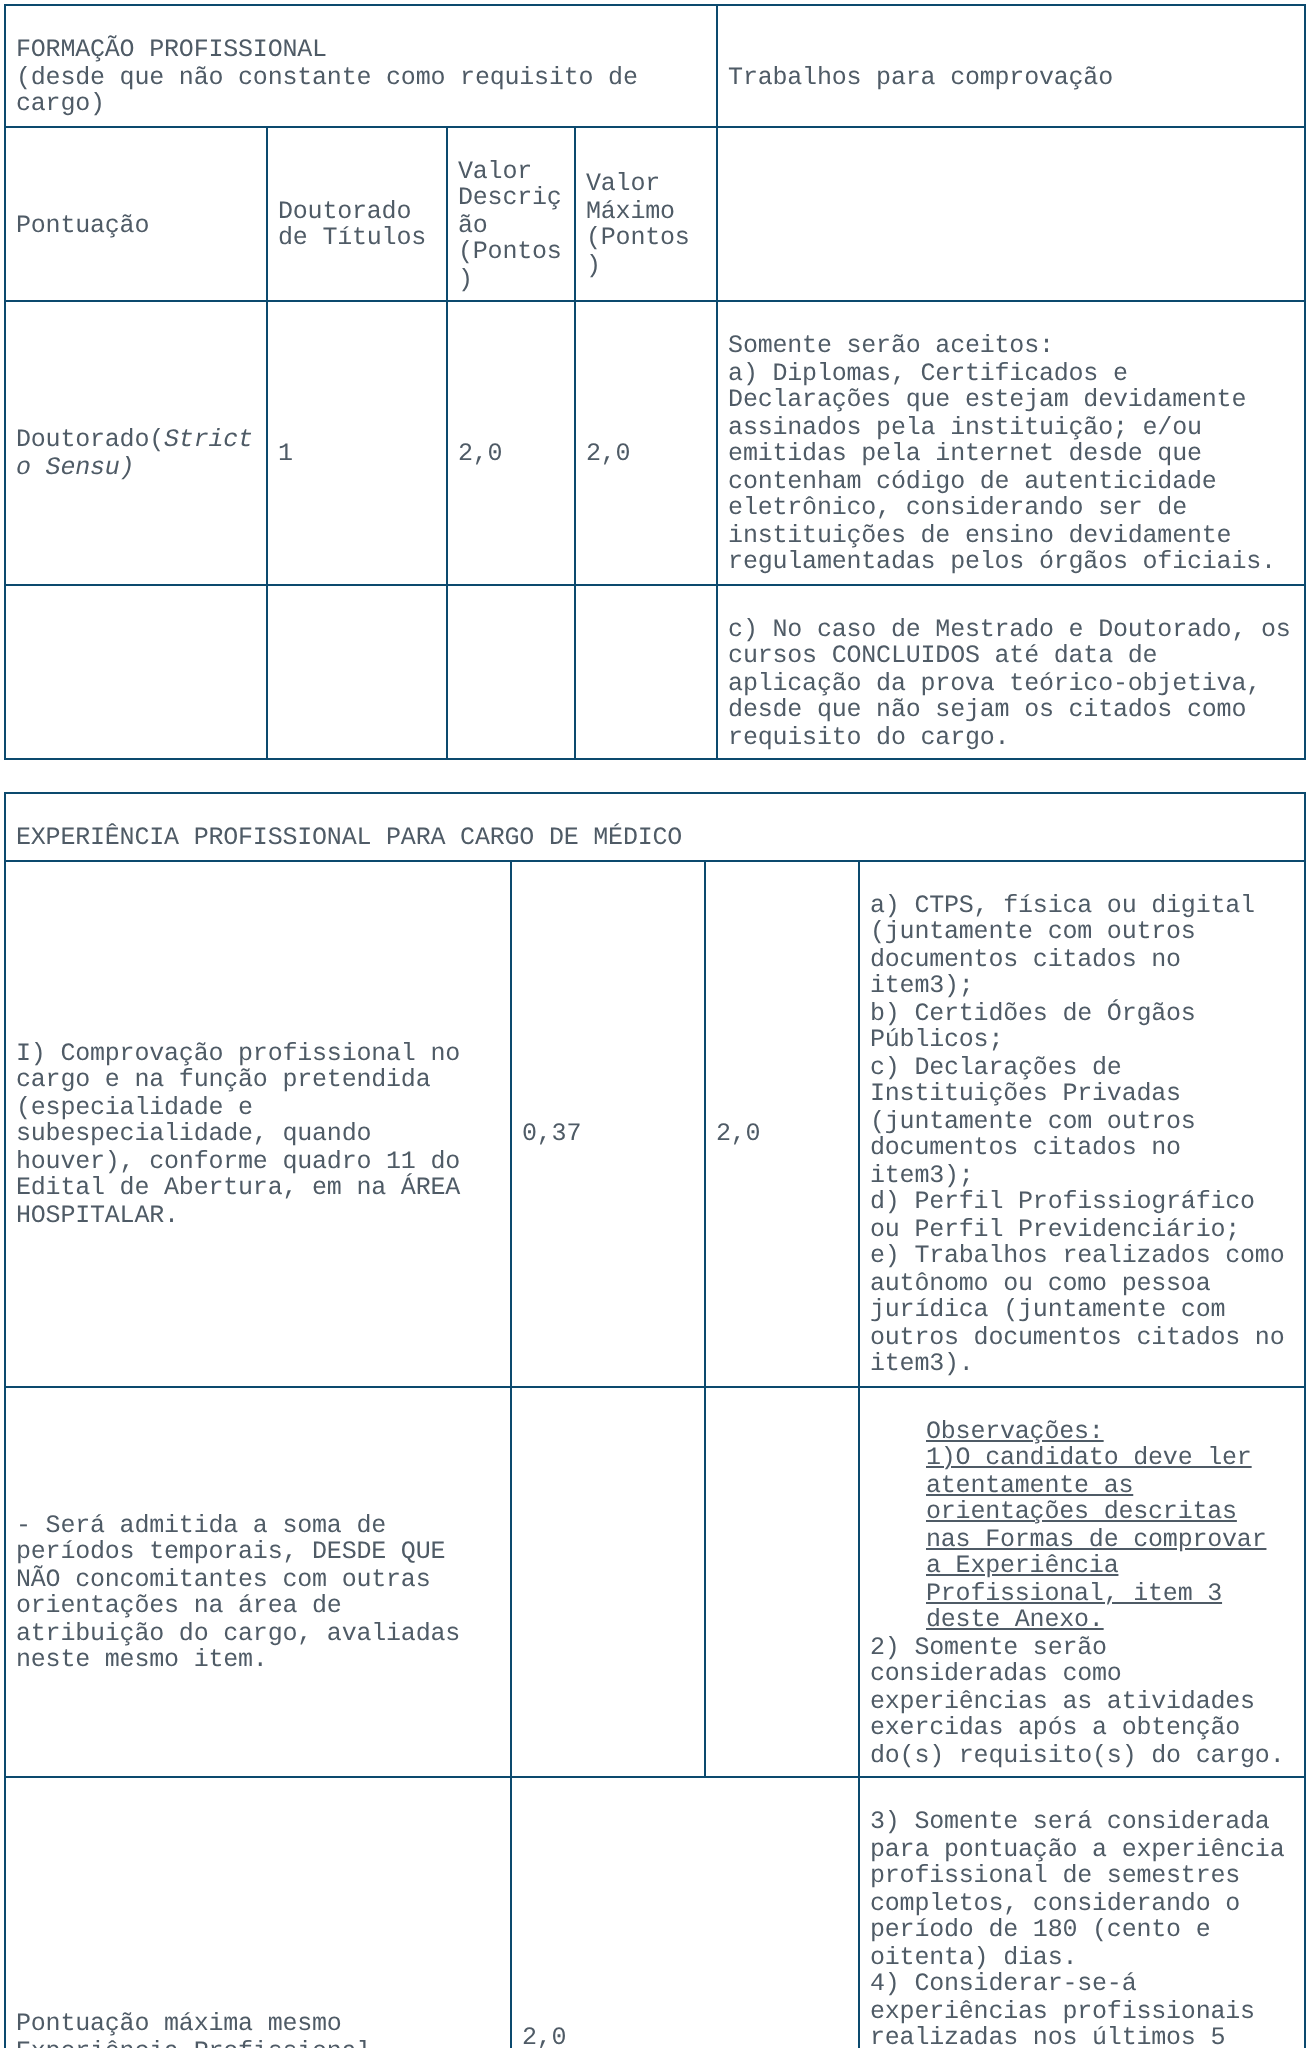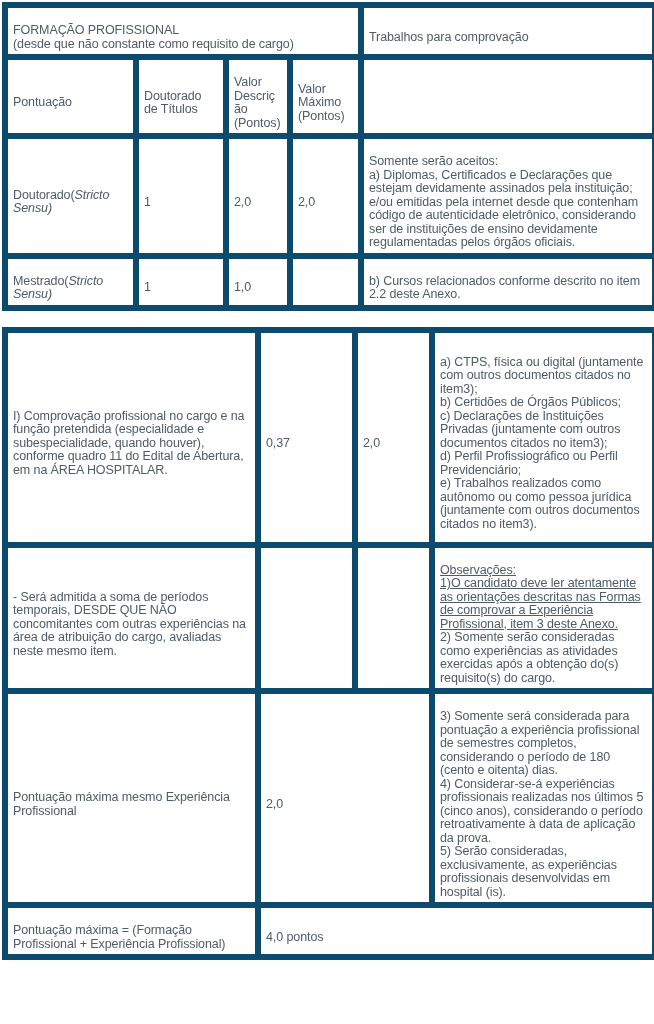--- a/index.html
+++ b/index.html
@@ -15,28 +15,29 @@
     line-height: 13.5px;
     letter-spacing: -0.1px;
   }
   table.doc {
     border-collapse: collapse;
     table-layout: fixed;
     width: 650px;
     margin: 2px;
   }
   table.doc td {
-    border: 6px solid #0c4a6e;
+    border: 1px solid #0c4a6e;
     vertical-align: middle;
     padding: 16px 6px 3px 5px;
     overflow: hidden;
     word-wrap: break-word;
+    font-family: Liberation Mono, monospace;
   }
   .pl { white-space: pre-line; }
-  .u  { text-decoration: underline; }
+  .u  { text-decoration: underline; margin-left: 28px; }
   .gap { height: 12px; }
   i { font-style: italic; }
 </style>
 </head>
 <body>
 
 <table class="doc">
   <colgroup>
     <col style="width:131px">
     <col style="width:90px">
@@ -66,61 +67,64 @@
         <span>Doutorado(</span><i>Stricto Sensu)</i>
       </td>
       <td>1</td>
       <td>2,0</td>
       <td>2,0</td>
       <td>
         <div class="pl">Somente serão aceitos:
 a) Diplomas, Certificados e Declarações que estejam devidamente assinados pela instituição; e/ou emitidas pela internet desde que contenham código de autenticidade eletrônico, considerando ser de instituições de ensino devidamente regulamentadas pelos órgãos oficiais.</div>
       </td>
     </tr>
-    <tr style="height:34px">
-      <td>
-        <span>Mestrado(</span><i>Stricto Sensu)</i>
-      </td>
-      <td>1</td>
-      <td>1,0</td>
+    <tr style="height:68px">
+      <td></td>
+      <td></td>
+      <td></td>
       <td></td>
       <td>
-        <div class="pl">b) Cursos relacionados conforme descrito no item 2.2 deste Anexo.</div>
+        <div class="pl">c) No caso de Mestrado e Doutorado, os cursos CONCLUIDOS até data de aplicação da prova teórico-objetiva, desde que não sejam os citados como requisito do cargo.</div>
       </td>
     </tr>
   </tbody>
 </table>
 
 <div class="gap"></div>
 
 <table class="doc">
   <colgroup>
     <col style="width:253px">
     <col style="width:97px">
     <col style="width:77px">
     <col style="width:223px">
   </colgroup>
   <tbody>
+    <tr style="height:24px">
+      <td colspan="4">
+        <div>EXPERIÊNCIA PROFISSIONAL PARA CARGO DE MÉDICO</div>
+      </td>
+    </tr>
     <tr style="height:215px">
       <td>
         <div>I) Comprovação profissional no cargo e na função pretendida (especialidade e subespecialidade, quando houver), conforme quadro 11 do Edital de Abertura, em na ÁREA HOSPITALAR.</div>
       </td>
       <td>0,37</td>
       <td>2,0</td>
       <td>
         <div class="pl">a) CTPS, física ou digital (juntamente com outros documentos citados no item3);
 b) Certidões de Órgãos Públicos;
 c) Declarações de Instituições Privadas (juntamente com outros documentos citados no item3);
 d) Perfil Profissiográfico ou Perfil Previdenciário;
 e) Trabalhos realizados como autônomo ou como pessoa jurídica (juntamente com outros documentos citados no item3).</div>
       </td>
     </tr>
     <tr style="height:130px">
       <td>
-        <div>- Será admitida a soma de períodos temporais, DESDE QUE NÃO concomitantes com outras experiências na área de atribuição do cargo, avaliadas neste mesmo item.</div>
+        <div>- Será admitida a soma de períodos temporais, DESDE QUE NÃO concomitantes com outras orientações na área de atribuição do cargo, avaliadas neste mesmo item.</div>
       </td>
       <td></td>
       <td></td>
       <td>
         <div class="u">Observações:</div>
         <div class="u">1)O candidato deve ler atentamente as orientações descritas nas Formas de comprovar a Experiência Profissional, item 3 deste Anexo.</div>
         <div>2) Somente serão consideradas como experiências as atividades exercidas após a obtenção do(s) requisito(s) do cargo.</div>
       </td>
     </tr>
     <tr style="height:212px">

